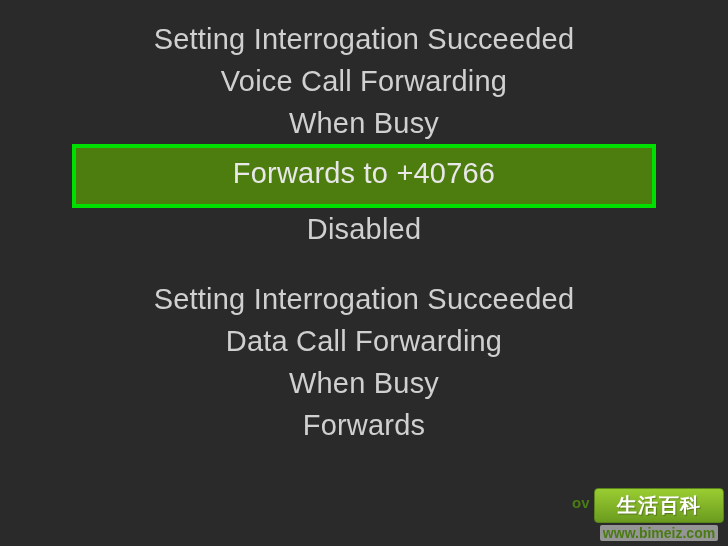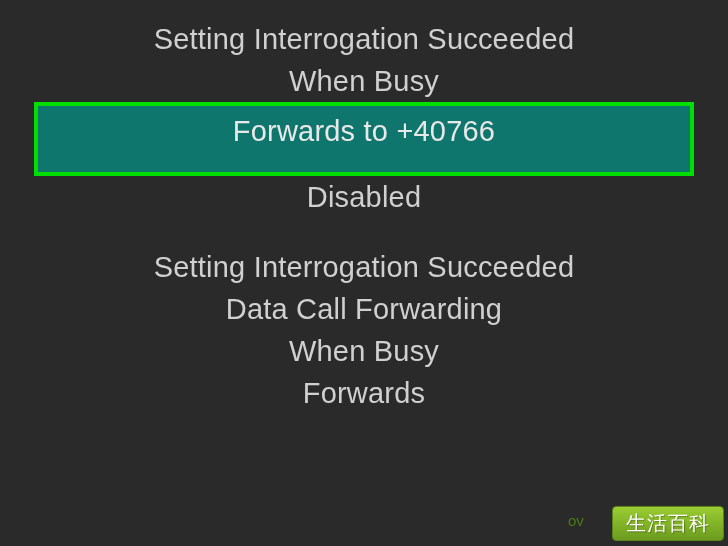--- a/index.html
+++ b/index.html
@@ -32,89 +32,90 @@
       letter-spacing: 0.2px;
     }
     .status-group {
       margin-bottom: 28px;
       display: flex;
       flex-direction: column;
       align-items: center;
       width: 100%;
     }
     .highlight-row {
-      width: 660px;
-      background-color: #0f766e;
+      width: 584px;
+      background-color: #4d7c0f;
       border: 4px solid #00e000;
       display: flex;
       justify-content: center;
       align-items: center;
-      padding: 4px 0 20px 0;
+      padding: 4px 0 10px 0;
     }
     .highlight-row .status-line {
       color: #e8e8e8;
     }
     .watermark {
       position: absolute;
       right: 4px;
       bottom: 5px;
       display: flex;
       flex-direction: column;
       align-items: center;
       font-family: Arial, sans-serif;
     }
     .wm-top {
       background: linear-gradient(to bottom, #9acd32, #6b9b1e);
       color: #fff;
       font-size: 20px;
-      font-weight: normal;
-      padding: 3px 13px;
+      font-weight: bold;
+      padding: 3px 22px;
       border-radius: 4px;
       border: 1px solid #5a8518;
       letter-spacing: 1px;
       text-shadow: 1px 1px 1px rgba(0,0,0,0.3);
-      margin-left: 22px;
     }
     .wm-bottom {
       color: #4a7a14;
       font-size: 14px;
       font-weight: bold;
       margin-top: 2px;
       background: rgba(255,255,255,0.5);
       padding: 0 3px;
       border-radius: 2px;
     }
     .wm-left-char {
       position: absolute;
       left: -22px;
       top: 6px;
       color: #4a7a14;
       font-size: 15px;
-      font-weight: normal;
+      font-weight: bold;
     }
   </style>
 </head>
 <body>
 
 <div class="screen">
 
   <div class="status-group">
     <div class="status-line">Setting Interrogation Succeeded</div>
+    <div class="status-line">Voice Call Forwarding</div>
     <div class="status-line">When Busy</div>
     <div class="highlight-row">
       <div class="status-line">Forwards to +40766</div>
     </div>
     <div class="status-line">Disabled</div>
   </div>
 
   <div class="status-group">
     <div class="status-line">Setting Interrogation Succeeded</div>
     <div class="status-line">Data Call Forwarding</div>
     <div class="status-line">When Busy</div>
     <div class="status-line">Forwards</div>
   </div>
 
 </div>
 
 <div class="watermark">
   <span class="wm-left-char">ov</span>
   <div class="wm-top">生活百科</div>
+  <div class="wm-bottom">www.bimeiz.com</div>
 </div>
 
 </body></html>

